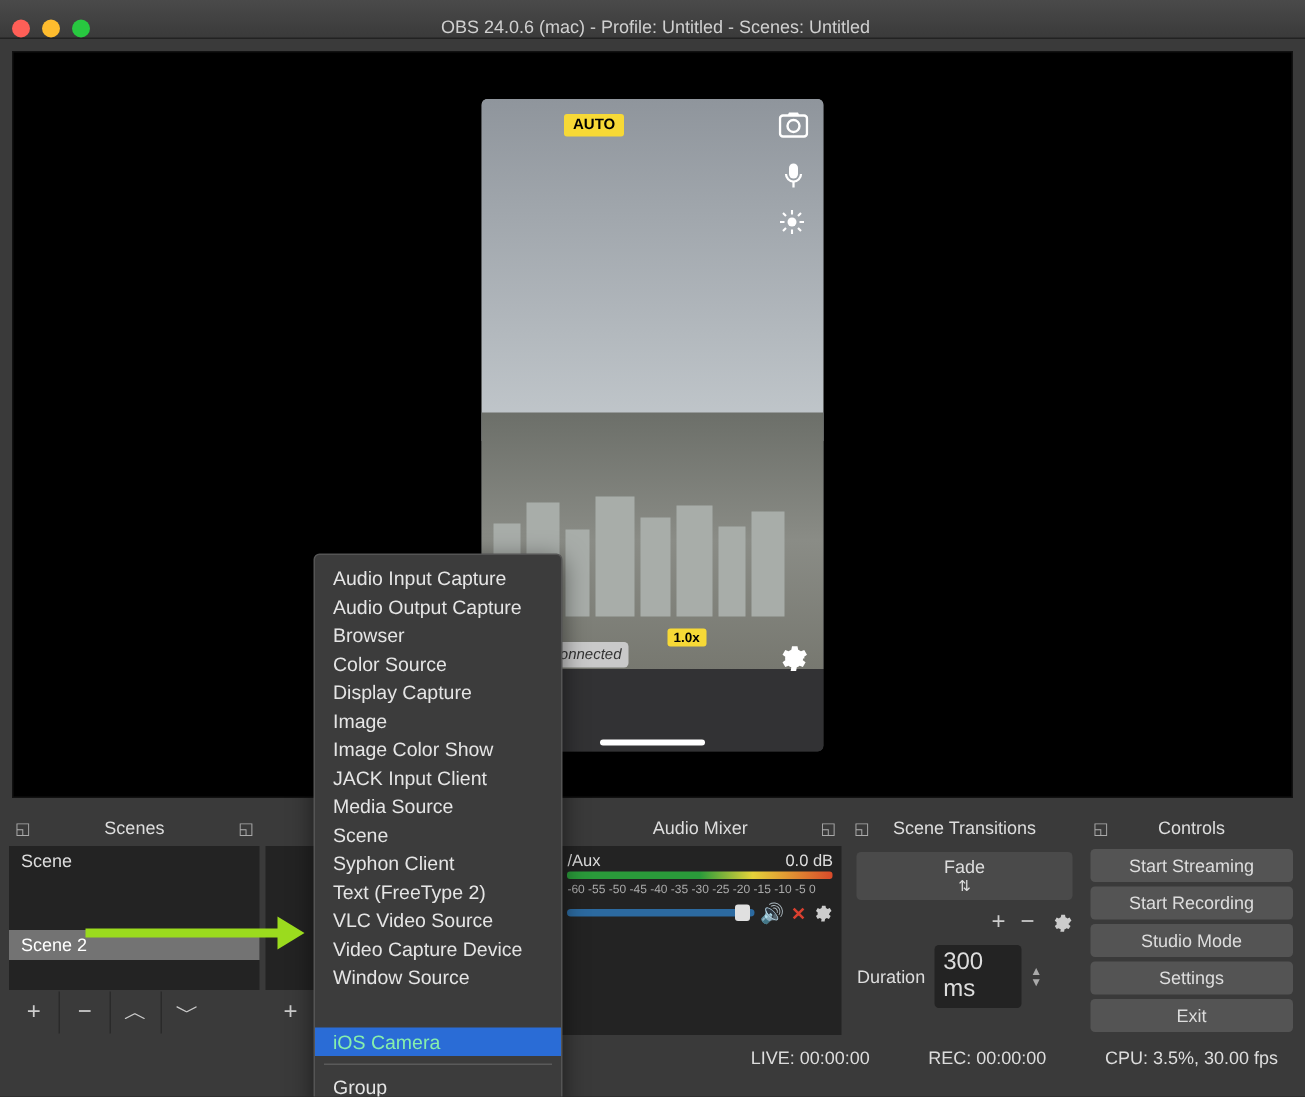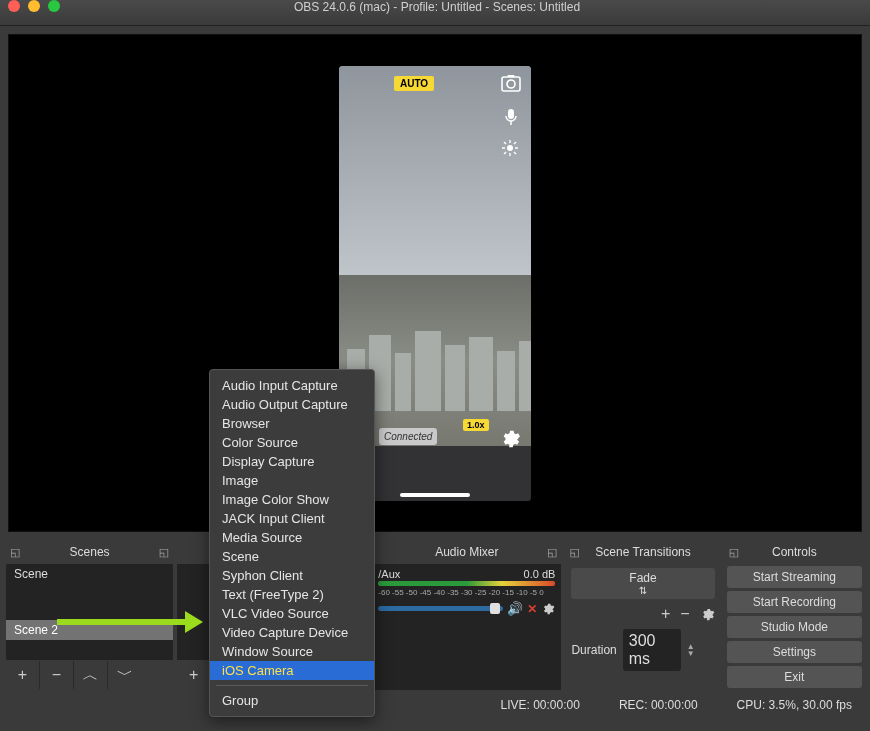--- a/index.html
+++ b/index.html
@@ -1,24 +1,24 @@
 <!DOCTYPE html>
 <html><head>
 <meta charset="utf-8">
 <style>
   * { box-sizing: border-box; margin: 0; padding: 0; font-family: -apple-system, BlinkMacSystemFont, "Segoe UI", sans-serif; }
   body { background: #585858; width: 870px; height: 731px; overflow: hidden; }
   .window { width: 870px; height: 731px; background: #3a3a3a; display: flex; flex-direction: column; }
-  .titlebar { height: 26px; background: linear-gradient(#4a4a4a,#3a3a3a); display: flex; align-items: flex-start; padding: 0 8px; border-bottom: 1px solid #222; }
+  .titlebar { height: 26px; background: linear-gradient(#4a4a4a,#3a3a3a); display: flex; align-items: flex-end; padding: 0 8px; border-bottom: 1px solid #222; }
   .traffic { display: flex; gap: 8px; margin-right: 12px; }
   .tl { width: 12px; height: 12px; border-radius: 50%; }
   .tl.red { background:#ff5f57; } .tl.yellow{background:#febc2e;} .tl.green{background:#28c840;}
   .title { flex:1; text-align:center; color:#d0d0d0; font-size:12px; margin-left:-60px; }
   .preview-area { margin:8px; border:1px solid #111; background:#000; height:498px; position:relative; display:flex; justify-content:center; align-items:center;}
-  .phone { width:192px; height:435px; background:#38393b; border-radius:4px; overflow:hidden; position:relative; display:flex; flex-direction:column; }
+  .phone { width:228px; height:435px; background:#38393b; border-radius:4px; overflow:hidden; position:relative; display:flex; flex-direction:column; }
   .phone-view { flex:1; background: linear-gradient(to bottom, #9aa0a6 0%, #b5bcc1 35%, #a9aea6 55%, #8a8f8a 100%); position:relative;}
   .sky { position:absolute; top:0; left:0; right:0; height:60%; background: linear-gradient(#8f959c,#c3c9cd);}
   .city { position:absolute; bottom:0; left:0; right:0; height:45%; background: linear-gradient(#6c6f69,#8a8c86,#777870); }
   .bld { position:absolute; bottom:20%; background:#a8ada9; }
   .auto-badge { position:absolute; top:10px; left:55px; background:#f7d936; color:#000; font-size:10px; font-weight:bold; padding:2px 6px; border-radius:2px; }
   .cam-icon { position:absolute; top:8px; right:10px; color:#fff; font-size:18px; }
   .mic-icon { position:absolute; top:42px; right:13px; color:#fff; font-size:16px;}
   .bright-icon { position:absolute; top:74px; right:13px; color:#fff; font-size:14px;}
   .zoom-badge { position:absolute; bottom:15px; left:92px; background:#f7d936; color:#000; font-size:9px; padding:1px 4px; border-radius:2px; font-weight:bold;margin-left:32px;}
   .phone-bottom { height:55px; background:#323234; position:relative; display:flex; align-items:center;font-style:italic;}
@@ -56,21 +56,21 @@
   .select { background:#4a4a4a; color:#ddd; padding:3px 6px; border-radius:3px; display:flex; justify-content:flex-end; align-items:center; font-size:12px;flex-direction:column;}
   .trans-tools{ display:flex; justify-content:flex-end; gap:10px; margin-top:6px; color:#ccc; font-size:16px; align-items:center;}
   .dur-row { display:flex; align-items:center; gap:6px; margin-top:6px;}
   .dur-input { background:#232323; color:#ddd; padding:3px 6px; border-radius:3px; width:58px; font-size:16px;}
   .stepper { display:flex; flex-direction:column; font-size:8px; color:#aaa; line-height:7px;}
   .ctrl-body { flex:1; height:134px; display:flex; flex-direction:column; gap:3px; padding:2px;}
   .ctrl-btn { background:#545454; color:#ddd; font-size:12px; text-align:center; padding:4px 0; border-radius:3px; cursor:pointer;}
   .statusbar { height:22px; display:flex; justify-content:flex-end; align-items:center; gap:39px; padding:0 18px; color:#ddd; font-size:12px; margin-top:4px;}
   .context-menu { position:absolute; left:200px; top:334px; width:166px; background:#3c3c3c; border:1px solid #555; border-radius:4px; padding:6px 0; z-index:50; box-shadow:0 4px 16px rgba(0,0,0,.5);}
   .cm-item { color:#e5e5e5; font-size:13px; padding:2px 12px; cursor:pointer;}
-  .cm-item.hl { background:#2a6cd6; color:#fde047;}
+  .cm-item.hl { background:#2a6cd6; color:#86efac;margin-top:24px;}
   .cm-sep { height:1px; background:#5a5a5a; margin:5px 6px;}
   .arrow { position:absolute; left:57px; top:619px; z-index:60;}
   .arrow-line{ width:130px; height:6px; background:#9bdb1e;}
   .arrow-head{ position:absolute; right:-16px; top:-8px; width:0;height:0; border-left:18px solid #9bdb1e; border-top:11px solid transparent; border-bottom:11px solid transparent;}
   svg{display:block;}
 </style>
 </head>
 <body>
 
 <div class="window">

